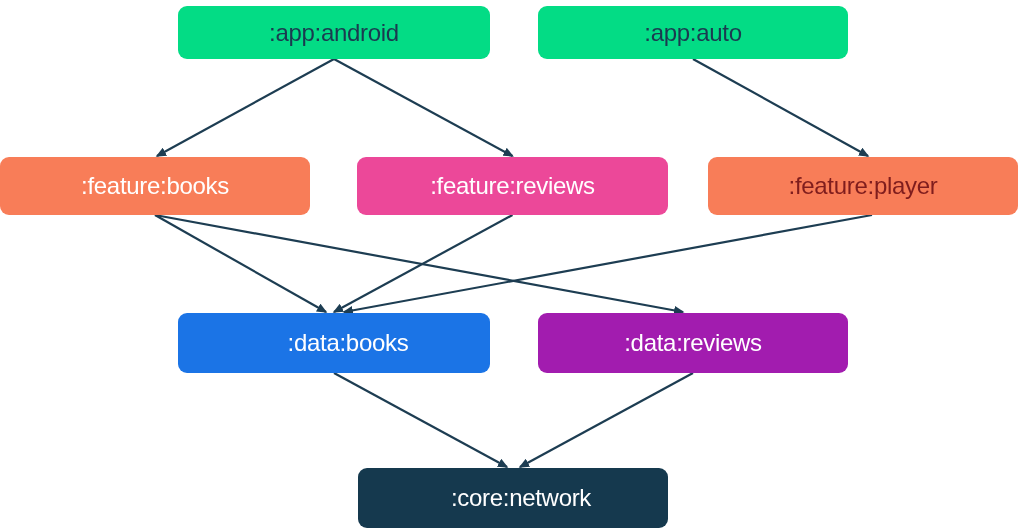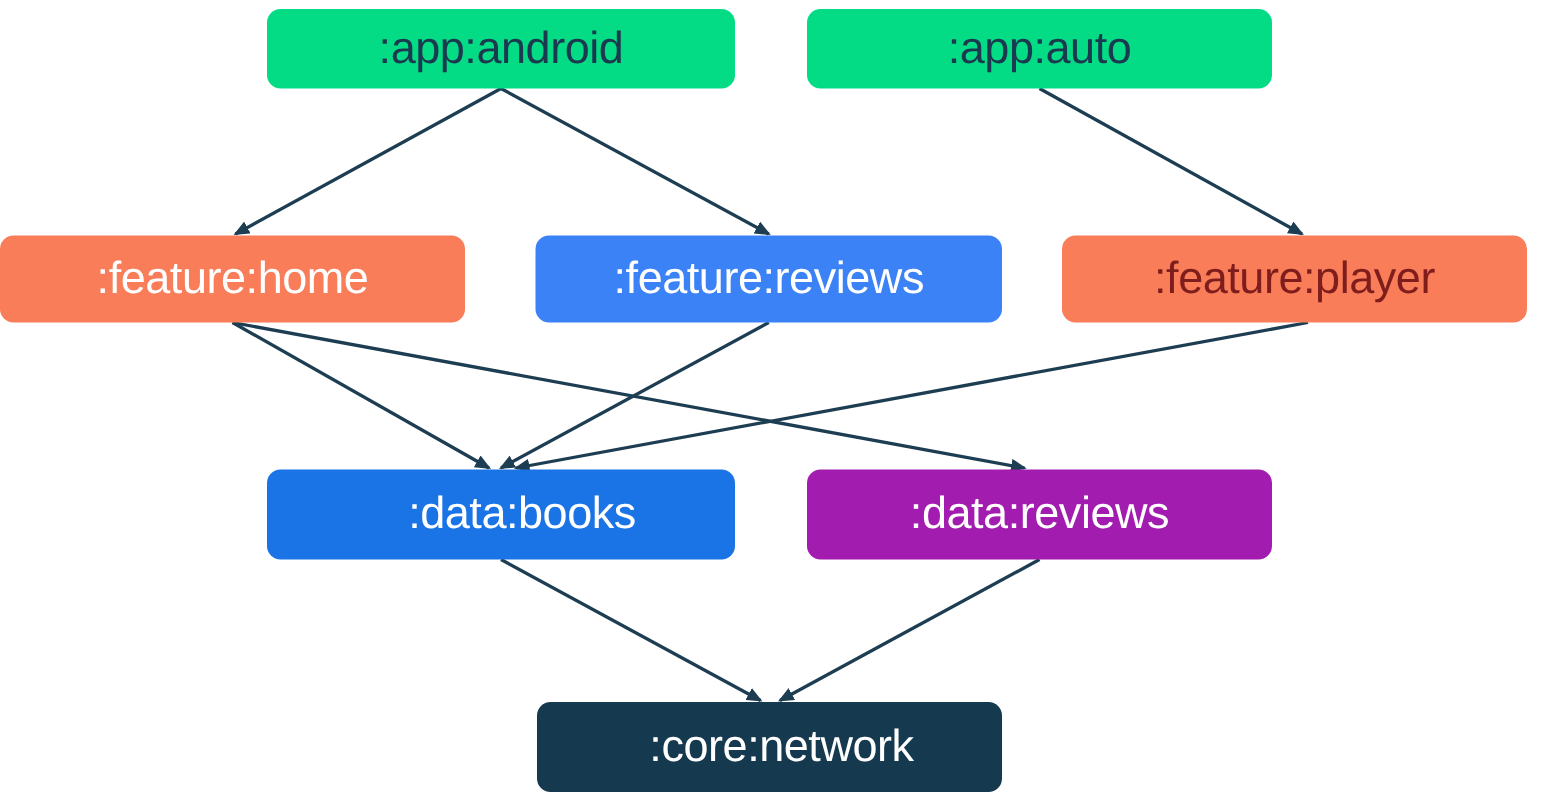--- a/index.html
+++ b/index.html
@@ -25,21 +25,21 @@
   }
   .node {
     position: absolute;
     display: flex;
     align-items: center;
     justify-content: center;
     border-radius: 9px;
     box-sizing: border-box;
   }
   .node span {
-    font-size: 30px;
+    font-size: 24px;
     font-weight: 400;
     letter-spacing: -0.3px;
     white-space: nowrap;
   }
 </style>
 </head>
 <body>
 
 <div class="canvas">
   <svg class="edge-layer" width="1027" height="531" viewBox="0 0 1027 531" xmlns="http://www.w3.org/2000/svg">
@@ -61,23 +61,23 @@
       </g>
   </svg>
   <div id="nodes">
       <div class="node" style="left: 178px; top: 6px; width: 312px; height: 53px; background: rgb(3, 220, 133); color: rgb(27, 58, 80);">
         <span>:app:android</span>
       </div>
       <div class="node" style="left: 538px; top: 6px; width: 310px; height: 53px; background: rgb(3, 220, 133); color: rgb(27, 58, 80);">
         <span>:app:auto</span>
       </div>
       <div class="node" style="left: 0px; top: 157px; width: 310px; height: 58px; background: rgb(248, 125, 88); color: rgb(255, 255, 255);">
-        <span>:feature:home</span>
+        <span>:feature:books</span>
       </div>
-      <div class="node" style="left: 357px; top: 157px; width: 311px; height: 58px; background: #3b82f6; color: rgb(255, 255, 255);">
+      <div class="node" style="left: 357px; top: 157px; width: 311px; height: 58px; background: #ec4899; color: rgb(255, 255, 255);">
         <span>:feature:reviews</span>
       </div>
       <div class="node" style="left: 708px; top: 157px; width: 310px; height: 58px; background: rgb(248, 125, 88); color: #7f1d1d;">
         <span>:feature:player</span>
       </div>
       <div class="node" style="left: 178px; top: 313px; width: 312px; height: 60px; background: rgb(27, 116, 230); color: rgb(255, 255, 255); padding-left: 28px;">
         <span>:data:books</span>
       </div>
       <div class="node" style="left: 538px; top: 313px; width: 310px; height: 60px; background: #a21caf; color: rgb(255, 255, 255);">
         <span>:data:reviews</span>

